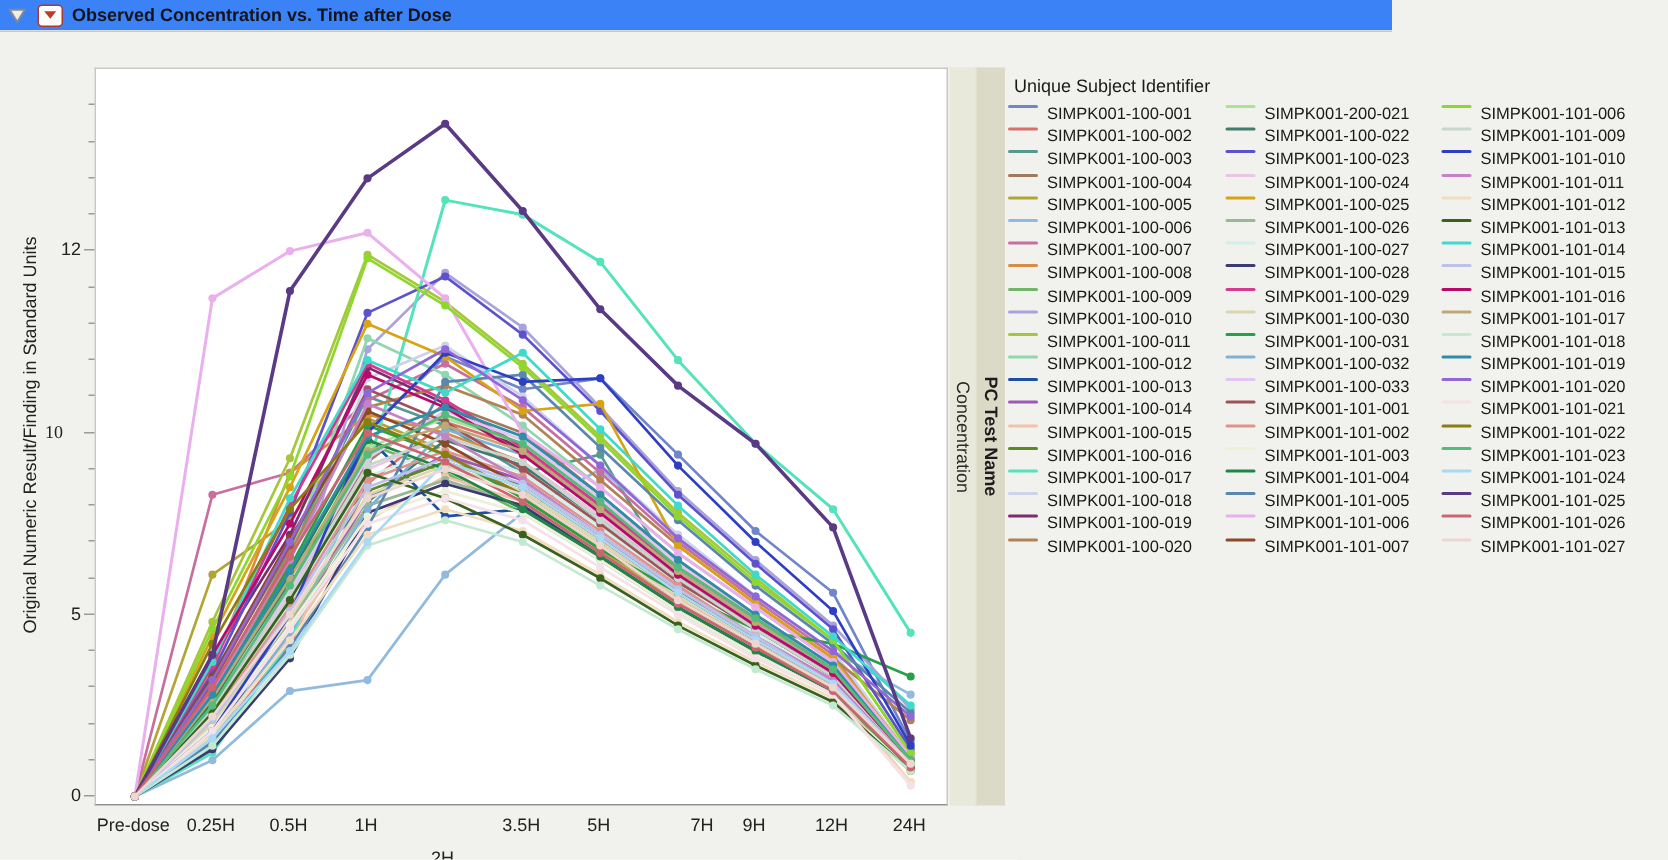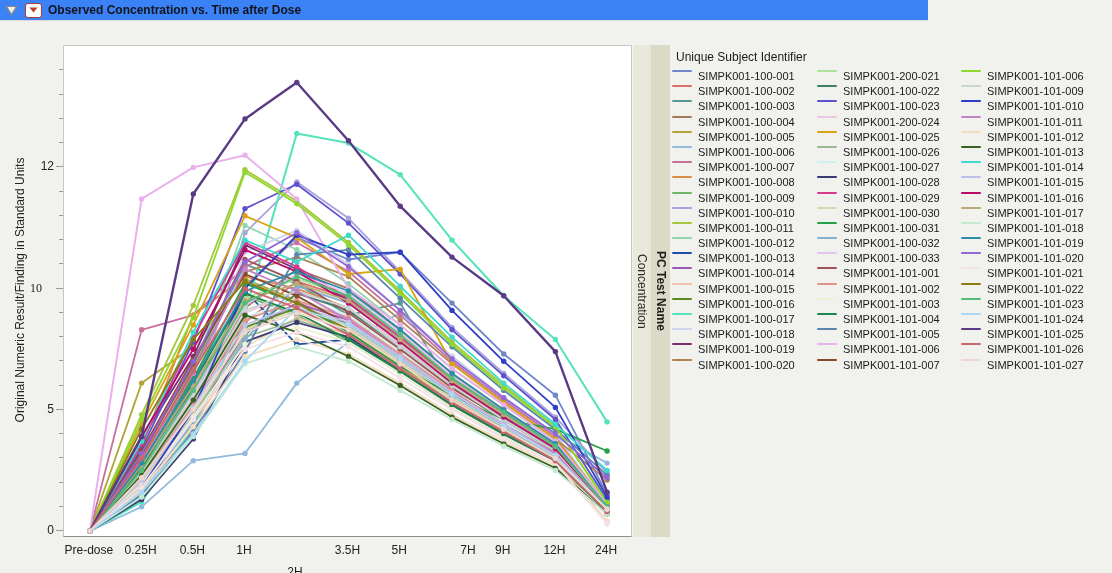--- a/index.html
+++ b/index.html
@@ -917,21 +917,21 @@
         <div class="legend-item">
           <span class="legend-swatch" style="background: rgb(65, 125, 109);"></span>
           <span class="legend-label">SIMPK001-100-022</span>
         </div>
         <div class="legend-item">
           <span class="legend-swatch" style="background: rgb(93, 82, 206);"></span>
           <span class="legend-label">SIMPK001-100-023</span>
         </div>
         <div class="legend-item">
           <span class="legend-swatch" style="background: rgb(236, 196, 228);"></span>
-          <span class="legend-label">SIMPK001-200-024</span>
+          <span class="legend-label">SIMPK001-100-024</span>
         </div>
         <div class="legend-item">
           <span class="legend-swatch" style="background: rgb(216, 164, 20);"></span>
           <span class="legend-label">SIMPK001-100-025</span>
         </div>
         <div class="legend-item">
           <span class="legend-swatch" style="background: rgb(156, 183, 149);"></span>
           <span class="legend-label">SIMPK001-100-026</span>
         </div>
         <div class="legend-item">

